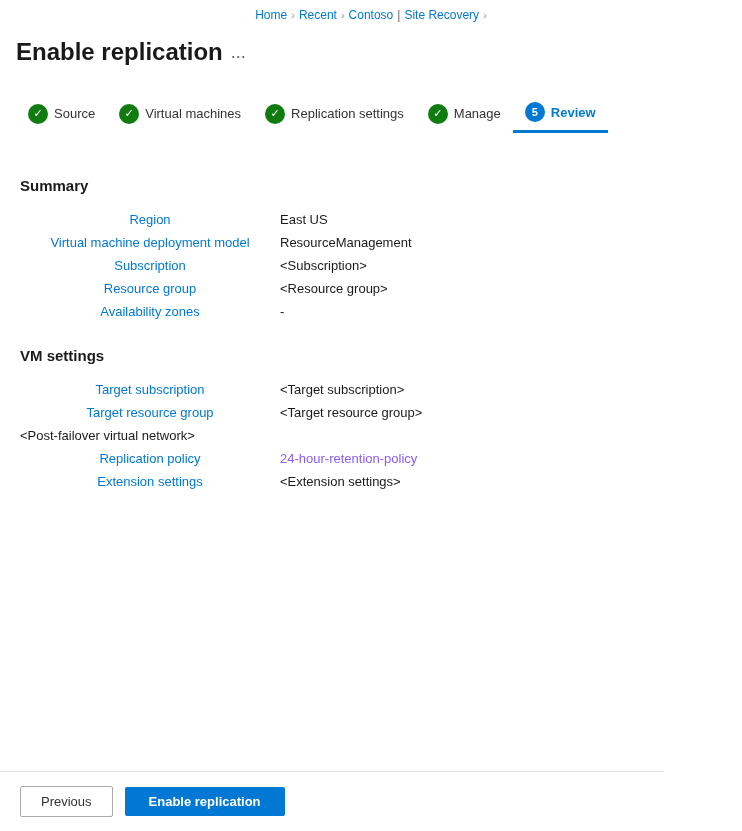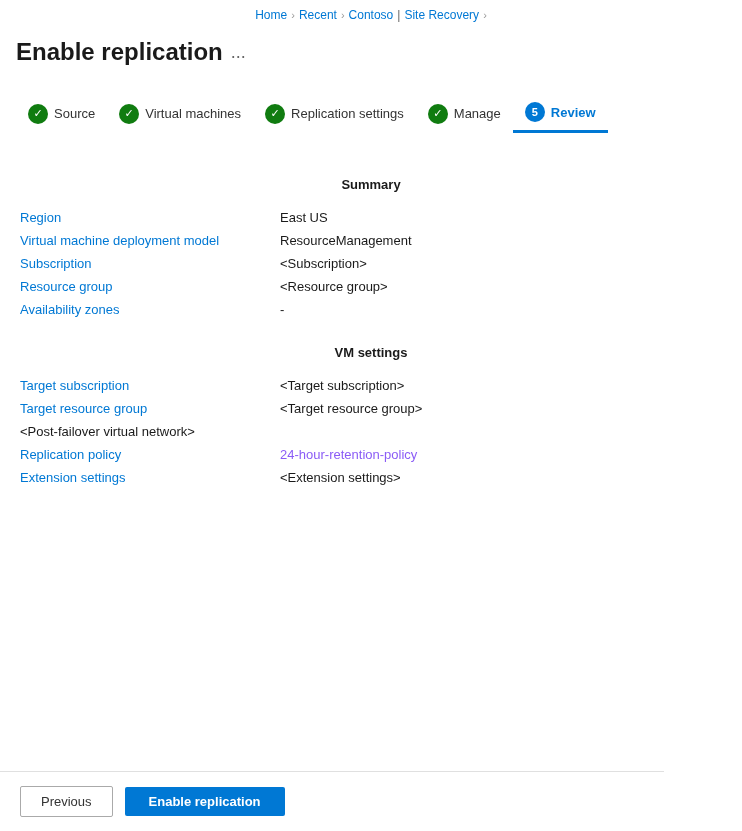--- a/index.html
+++ b/index.html
@@ -100,42 +100,42 @@
       font-weight: 700;
       flex-shrink: 0;
     }
 
     
     .content {
       padding: 16px 20px;
     }
 
     .section-title {
-      font-size: 13px;
+      font-size: 15px;
       font-weight: 700;
       color: #1a1a1a;
       margin-bottom: 14px;
       margin-top: 8px;
-      text-align: center;
     }
 
     .info-table {
       width: 100%;
       margin-bottom: 24px;
     }
     .info-row {
       display: flex;
       padding: 4px 0;
       align-items: baseline;
     }
     .info-label {
       color: #0078d4;
       font-size: 13px;
       width: 260px;
       flex-shrink: 0;
+      text-align: center;
     }
     .info-value {
       color: #1a1a1a;
       font-size: 13px;
     }
     .info-value.link {
       color: #8b5cf6;
       cursor: pointer;
       text-decoration: none;
     }

